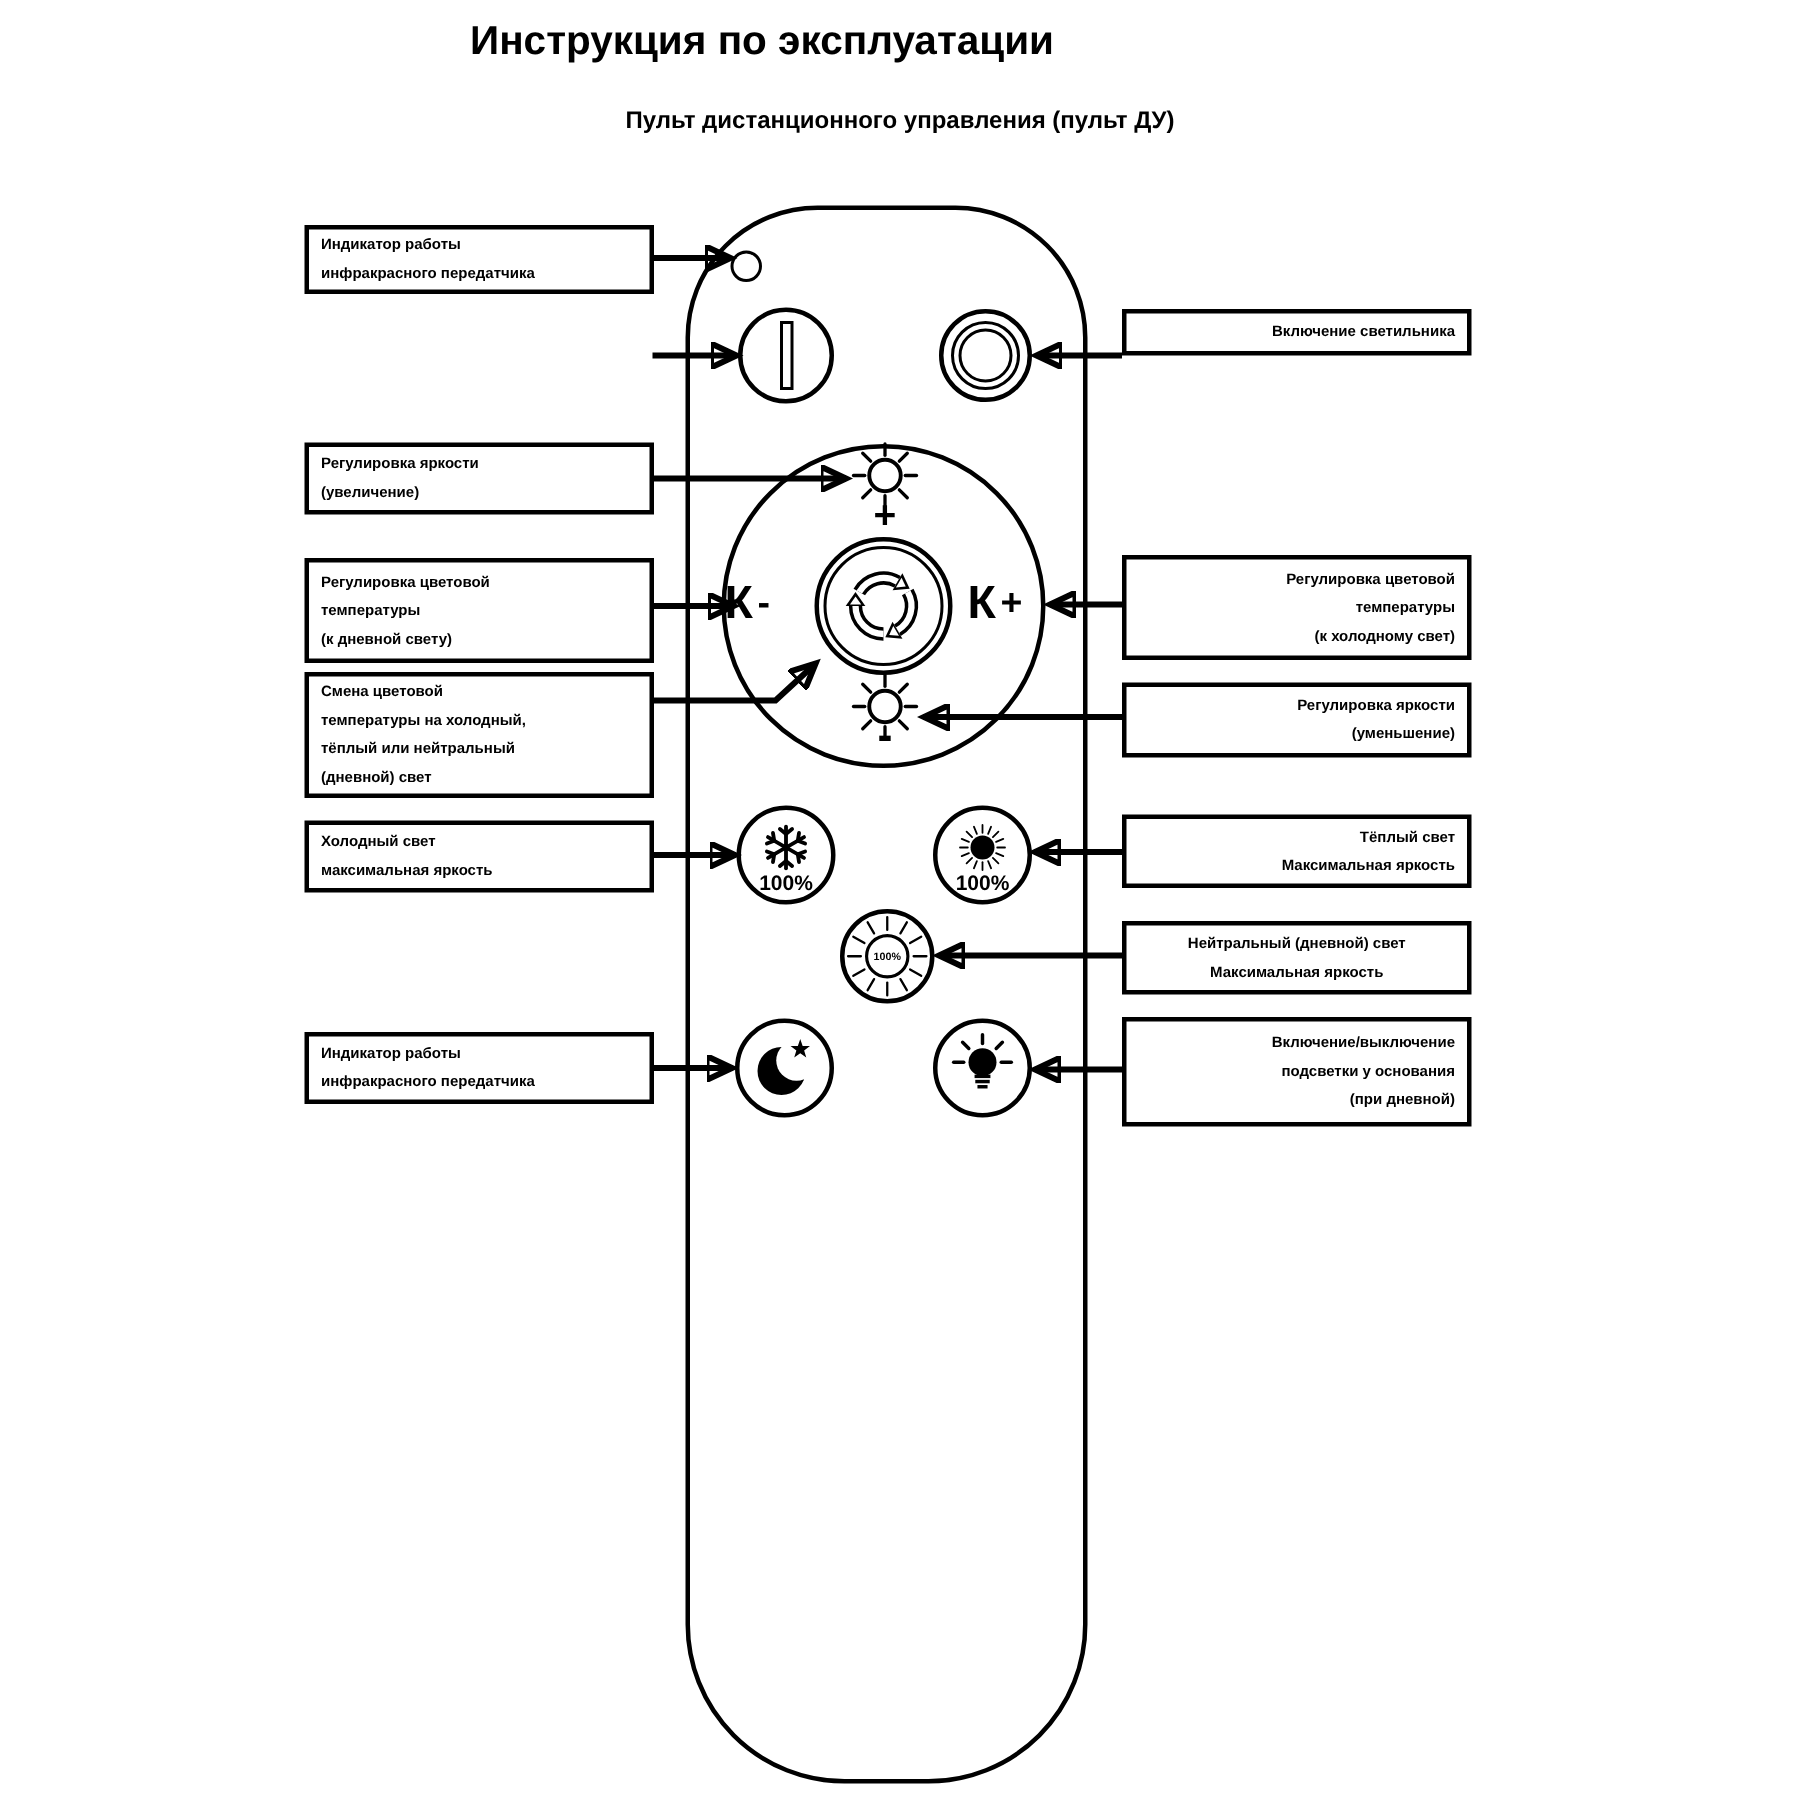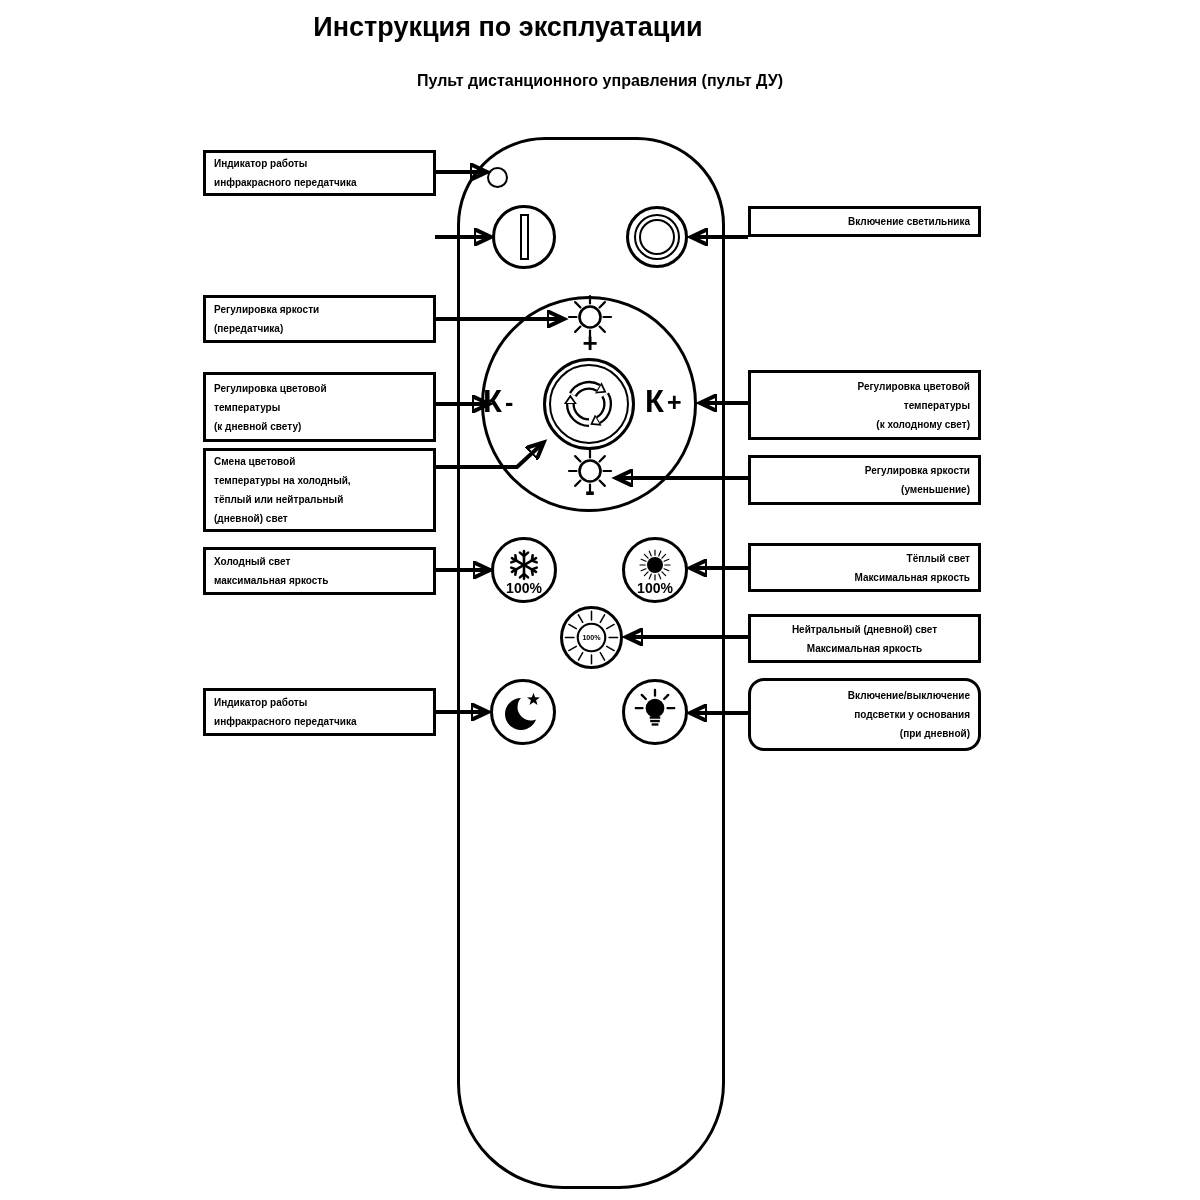--- a/index.html
+++ b/index.html
@@ -262,21 +262,21 @@
       <rect x="-3.5" y="11.8" width="7" height="2.4" fill="#000"></rect>
     </svg>
   </div>
 
   <div class="callout left" style="top:150px;height:46px;">
     <div>Индикатор работы</div>
     <div>инфракрасного передатчика</div>
   </div>
   <div class="callout left" style="top:295px;height:48px;">
     <div>Регулировка яркости</div>
-    <div>(передатчика)</div>
+    <div>(увеличение)</div>
   </div>
   <div class="callout left" style="top:372px;height:70px;">
     <div>Регулировка цветовой</div>
     <div>температуры</div>
     <div>(к дневной свету)</div>
   </div>
   <div class="callout left" style="top:547px;height:48px;">
     <div>Холодный свет</div>
     <div>максимальная яркость</div>
   </div>
@@ -304,21 +304,21 @@
     <div>(уменьшение)</div>
   </div>
   <div class="callout right" style="top:543px;height:49px;">
     <div>Тёплый свет</div>
     <div>Максимальная яркость</div>
   </div>
   <div class="callout right" style="top:614px;height:49px;text-align:center;">
     <div>Нейтральный (дневной) свет</div>
     <div>Максимальная яркость</div>
   </div>
-  <div class="callout right" style="top:678px;height:73px;border-radius:16px;">
+  <div class="callout right" style="top:678px;height:73px;">
     <div>Включение/выключение</div>
     <div>подсветки у основания</div>
     <div>(при дневной)</div>
   </div>
 
   <svg class="arrows" width="1200" height="1200">
     <defs>
       <marker id="ah" markerUnits="userSpaceOnUse" markerWidth="22" markerHeight="18" refX="16" refY="9" orient="auto">
         <path d="M0,1 L17,9 L0,17 Z" fill="#000" stroke="none"></path>
       </marker>

